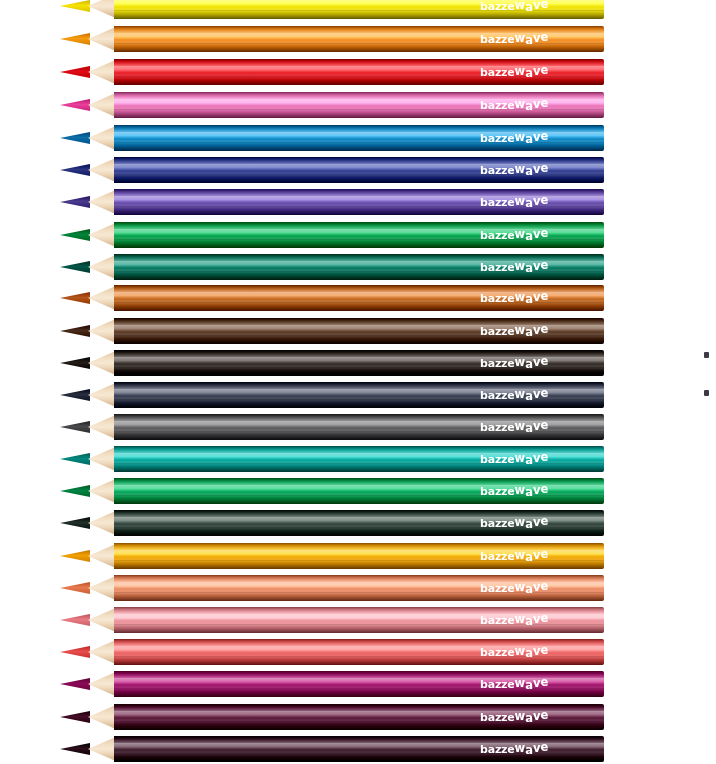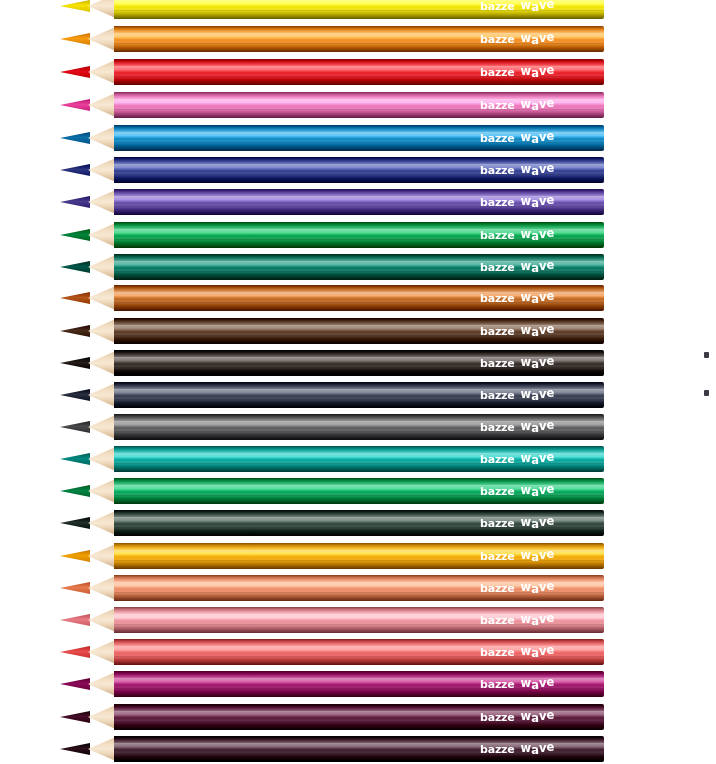--- a/index.html
+++ b/index.html
@@ -76,21 +76,20 @@
   .barrel .facet.b{top:17px;background:rgba(0,0,0,.10);}
 
   
   .logo{
     position:absolute;
     left:366px;
     top:50%;
     transform:translateY(-50%);
     display:flex;
     align-items:baseline;
-    gap:6px;
     white-space:nowrap;
     pointer-events:none;
     z-index:3;
   }
   .logo .brand{
     font-family:"DejaVu Sans", sans-serif;
     font-weight:700;
     font-size:11px;
     letter-spacing:-0.2px;
     color:#ffffff;

